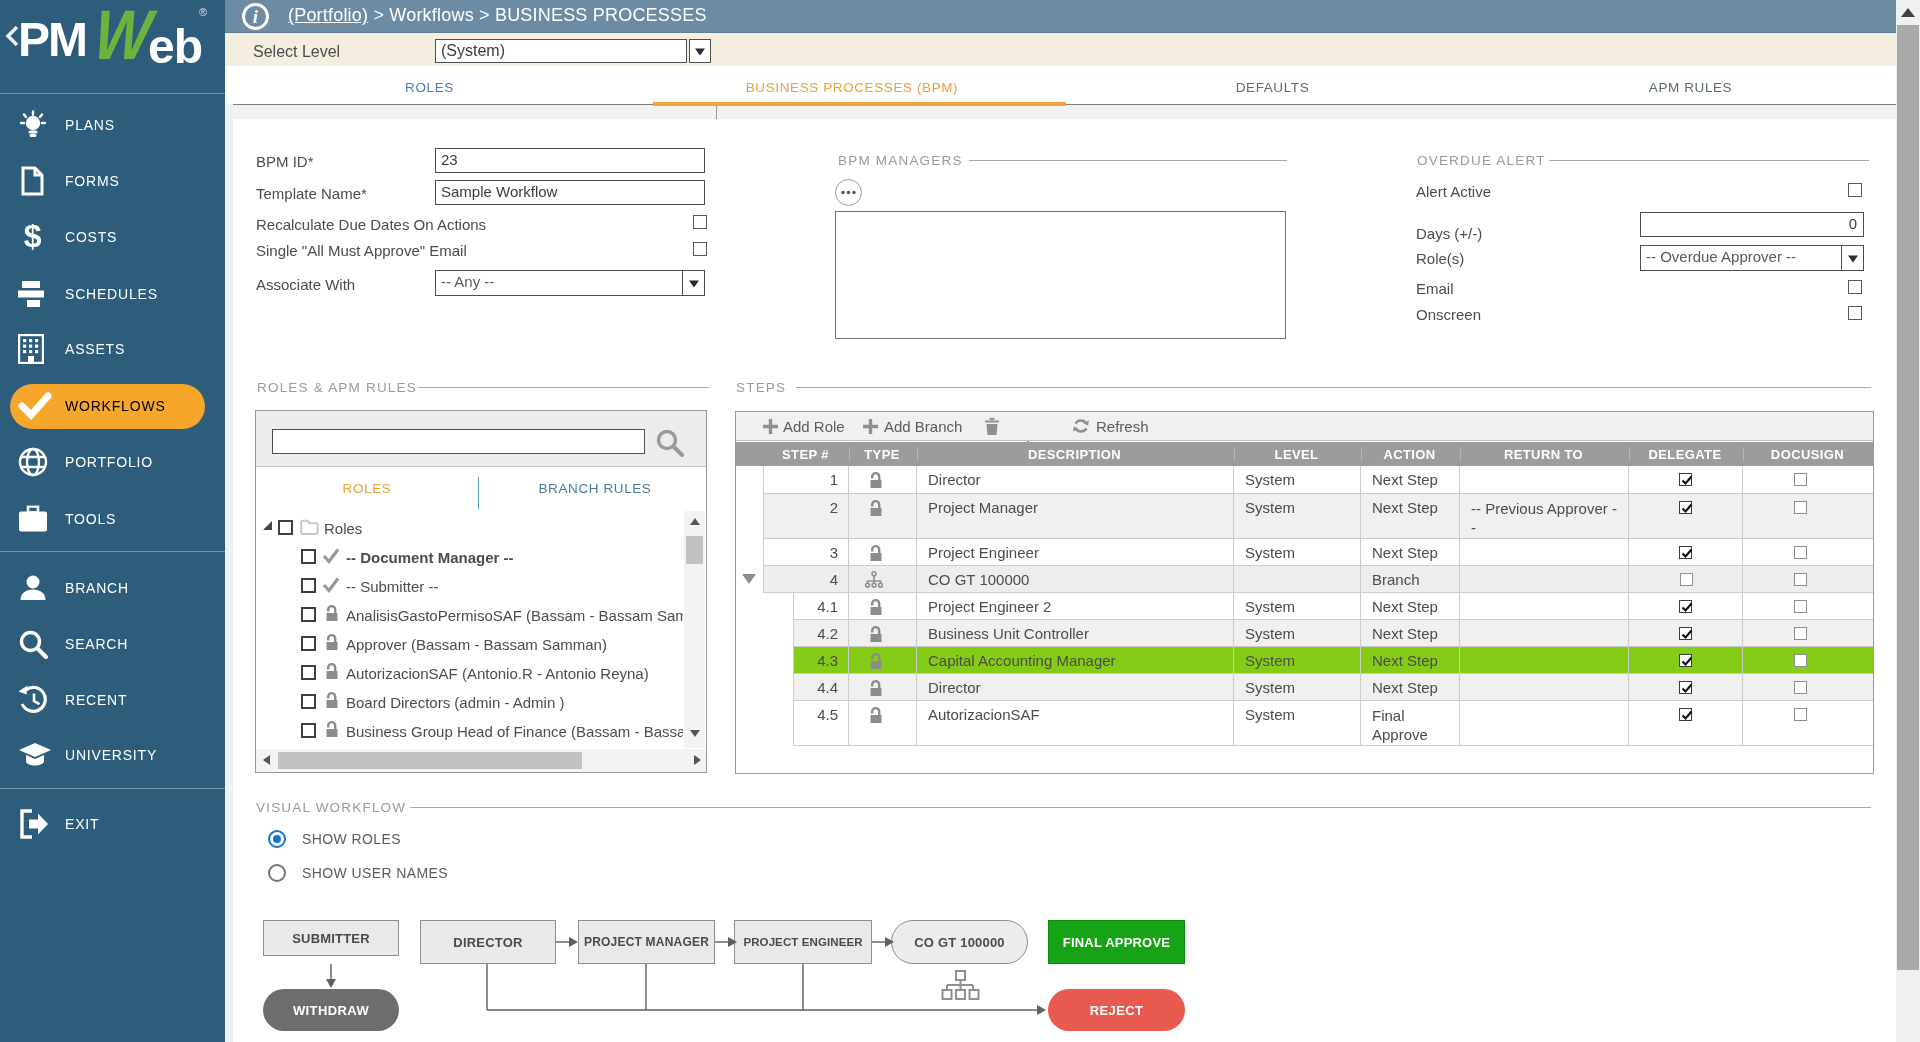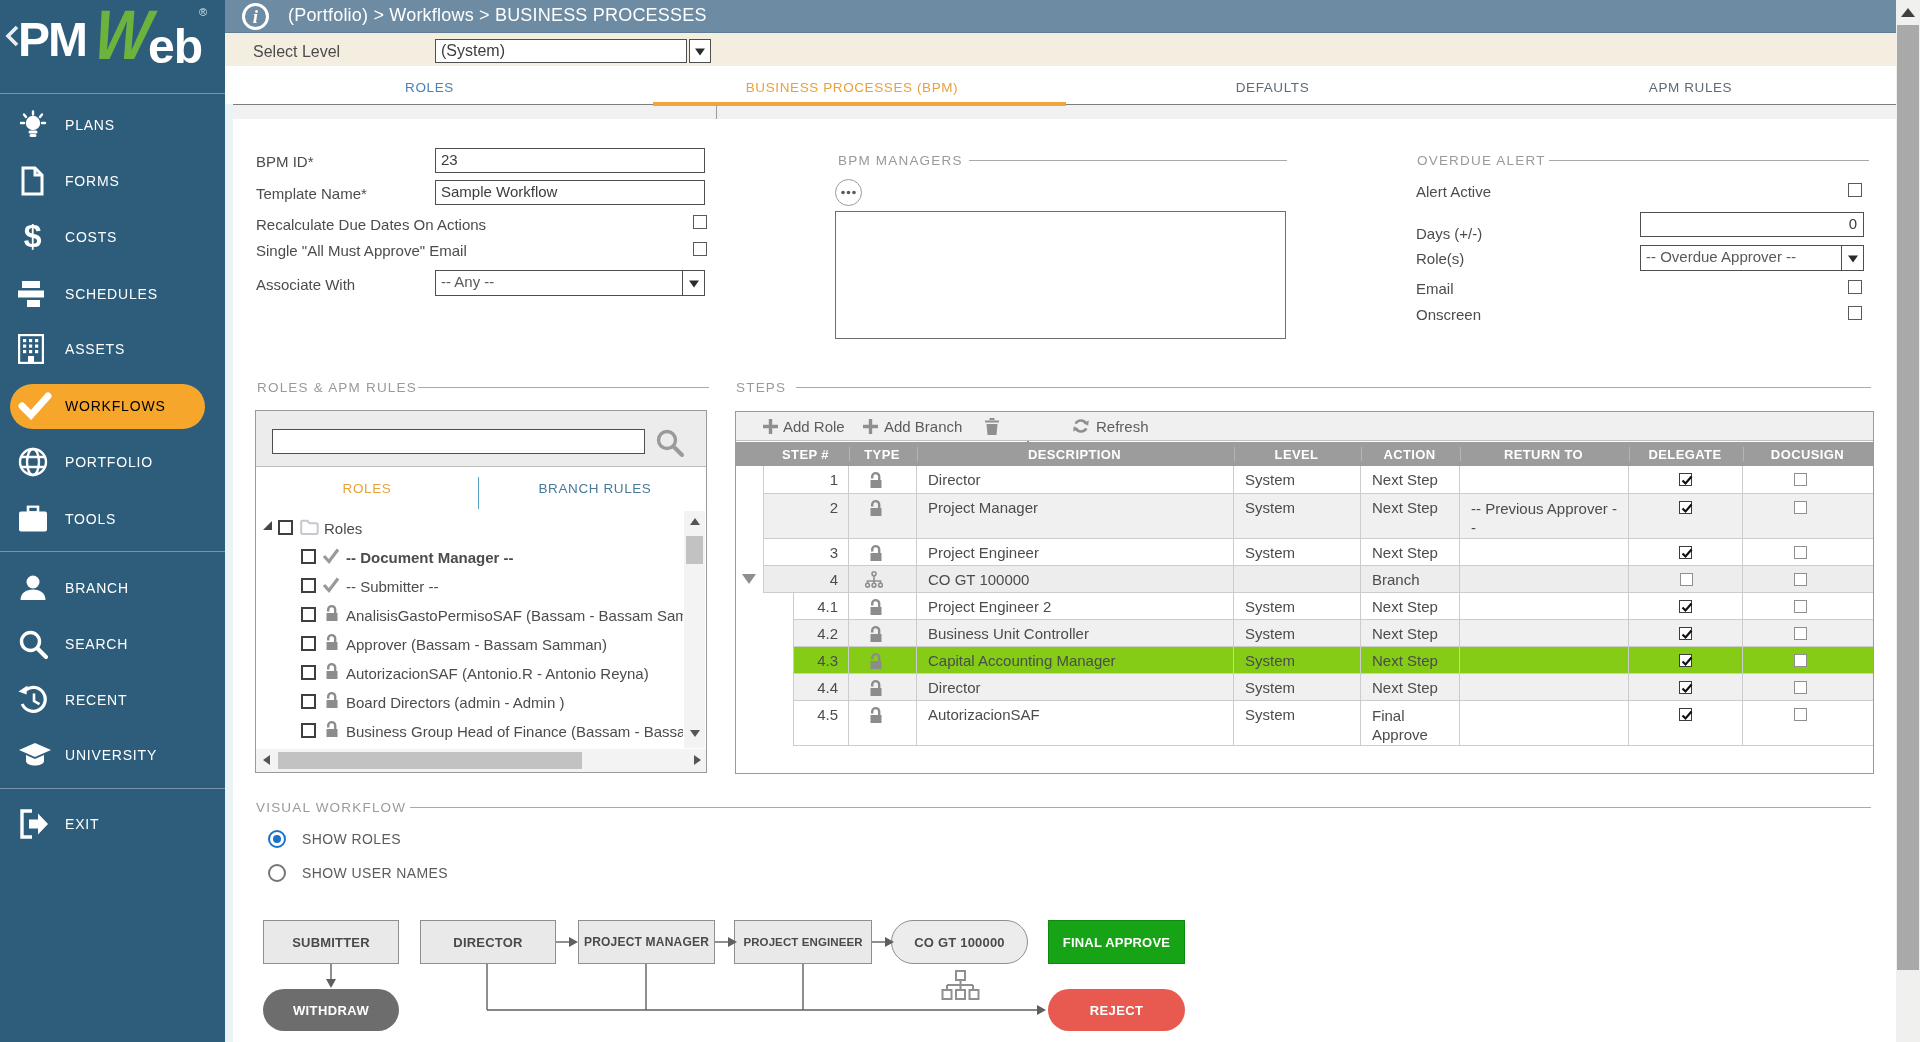--- a/index.html
+++ b/index.html
@@ -164,21 +164,21 @@
 <div class="menu-item" style="top:809px;">
   <svg width="30" height="30" viewBox="0 0 30 30">
         <path d="M14 2H4v26h10" fill="none" stroke="#fff" stroke-width="3.4"></path>
         <path d="M11 10.5h9v-6L30 15l-10 10.5v-6h-9z" fill="#fff"></path>
       </svg>
   <span class="mi-txt">EXIT</span>
 </div>
 
 <div class="abs" id="topbar" style="left:225px;top:0;width:1671px;height:33px;background:#6d8ba2;border-bottom:1px solid #5e7e95;">
   <div style="position:absolute;left:17px;top:3px;width:27px;height:27px;border:3px solid #fff;border-radius:50%;color:#fff;text-align:center;font-family:'Liberation Serif',serif;font-style:italic;font-weight:bold;font-size:19px;line-height:21px;">i</div>
-  <div style="position:absolute;left:63px;top:5px;font-size:18px;color:#fff;letter-spacing:0.2px;white-space:nowrap;"><span style="">(Portfolio)</span> &gt; Workflows &gt; BUSINESS PROCESSES</div>
+  <div style="position:absolute;left:63px;top:5px;font-size:18px;color:#fff;letter-spacing:0.2px;white-space:nowrap;"><span style="text-decoration:underline;">(Portfolio)</span> &gt; Workflows &gt; BUSINESS PROCESSES</div>
 </div>
 
 <div class="abs" style="left:225px;top:33px;width:1671px;height:33px;background:#f4eee1;"></div>
 <div class="lbl" style="left:253px;top:43px;font-size:16px;color:#4c4c4c;">Select Level</div>
 <div class="inp" style="left:435px;top:39px;width:252px;height:24px;font-size:16px;">(System)</div>
 <div class="ddbtn" style="left:689px;top:39px;width:22px;height:24px;"></div>
 
 <div class="abs" style="left:225px;top:66px;width:1671px;height:38px;background:#fff;"></div>
 <div class="abs" style="left:347px;top:80px;width:165px;text-align:center;font-size:13.5px;color:#4a7fb7;letter-spacing:0.6px;">ROLES</div>
 <div class="abs" style="left:722px;top:80px;width:260px;text-align:center;font-size:13.5px;color:#e8a23b;letter-spacing:0.6px;">BUSINESS PROCESSES (BPM)</div>
@@ -531,21 +531,21 @@
 </div>
 
 <div class="shdr" style="left:256px;top:800px;">VISUAL WORKFLOW</div>
 <div class="hline" style="left:410px;top:807px;width:1461px;"></div>
 <div class="abs" style="left:268px;top:830px;width:18px;height:18px;border:2px solid #1a73c9;border-radius:50%;background:#fff;"></div>
 <div class="abs" style="left:273px;top:835px;width:8px;height:8px;border-radius:50%;background:#1a73c9;"></div>
 <div class="lbl" style="left:302px;top:831px;font-size:14px;color:#5c5c5c;letter-spacing:0.4px;">SHOW ROLES</div>
 <div class="abs" style="left:268px;top:864px;width:18px;height:18px;border:2px solid #757575;border-radius:50%;background:#fff;"></div>
 <div class="lbl" style="left:302px;top:865px;font-size:14px;color:#5c5c5c;letter-spacing:0.4px;">SHOW USER NAMES</div>
 
-<div class="flowbox" style="left:263px;top:920px;width:136px;height:44px;">SUBMITTER</div>
+<div class="flowbox" style="left:263px;top:920px;width:136px;height:36px;">SUBMITTER</div>
 <div class="flowbox" style="left:420px;top:920px;width:136px;height:44px;">DIRECTOR</div>
 <div class="flowbox" style="left:578px;top:920px;width:137px;height:44px;font-size:12px;">PROJECT MANAGER</div>
 <div class="flowbox" style="left:734px;top:920px;width:138px;height:44px;font-size:11.5px;letter-spacing:0.1px;">PROJECT ENGINEER</div>
 <div class="flowbox" style="left:891px;top:920px;width:137px;height:44px;border-radius:22px;background:#ececec;">CO GT 100000</div>
 <div class="abs flowbox" style="left:1048px;top:920px;width:137px;height:44px;background:#16a316;border-color:#0d8a0d;color:#fff;">FINAL APPROVE</div>
 <div class="pill" style="left:263px;top:989px;width:136px;height:42px;background:#6d6d6d;">WITHDRAW</div>
 <div class="pill" style="left:1048px;top:989px;width:137px;height:42px;background:#e85a50;">REJECT</div>
 
 <svg class="abs" style="left:225px;top:900px;" width="1100" height="142" viewBox="0 0 1100 142">
   <g stroke="#5f5f5f" stroke-width="1.4" fill="none">

